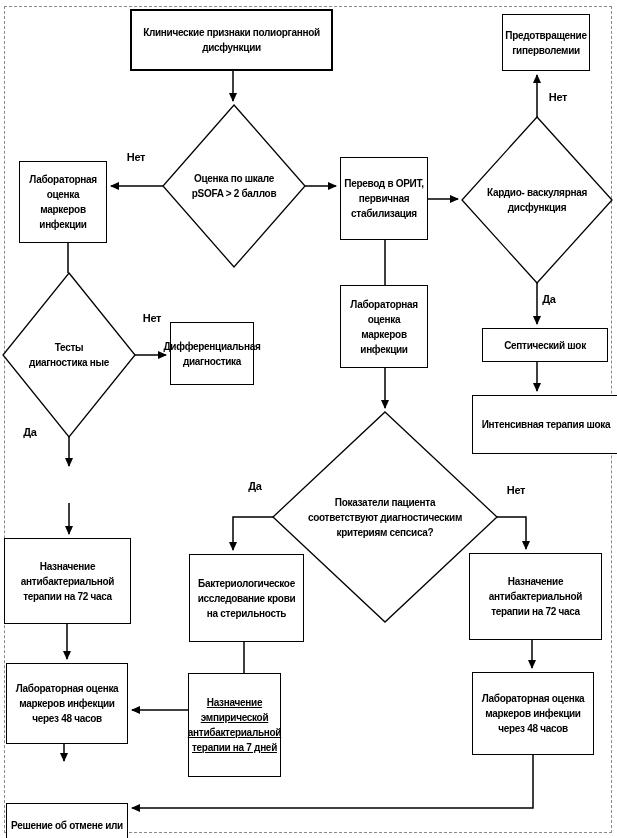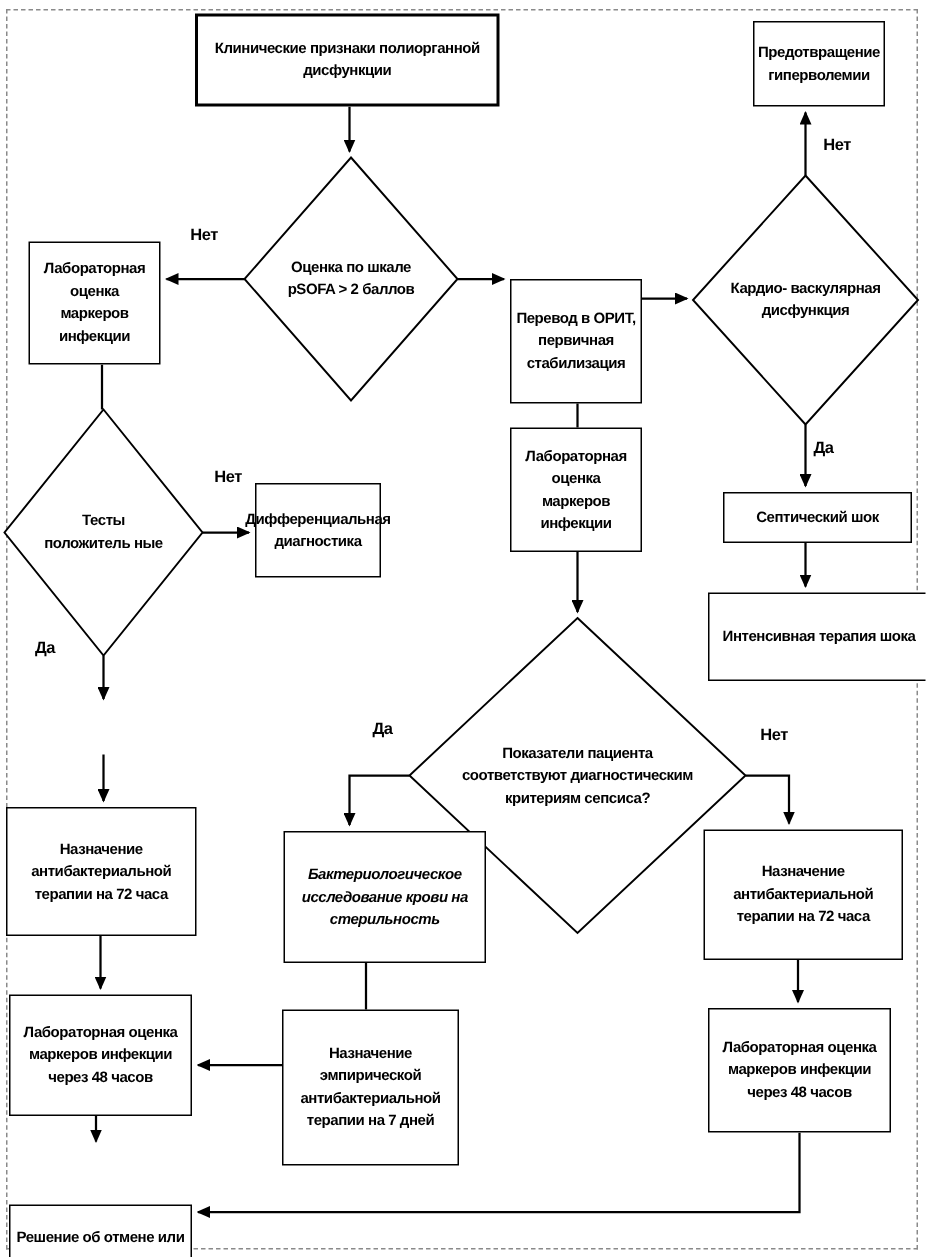--- a/index.html
+++ b/index.html
@@ -73,37 +73,37 @@
     <g fill="#ffffff" stroke="#000" stroke-width="1.3">
       <polygon points="234,105 305,186 234,267 163,186"></polygon>
       <polygon points="537,117 612,200 537,283 462,200"></polygon>
       <polygon points="69,273 135,355 69,437 3,355"></polygon>
       <polygon points="385,412 497,517 385,622 273,517"></polygon>
     </g>
   </svg>
 
   <div class="node thick" style="left:130px; top:9px;  width:203px; height:62px;">Клинические признаки полиорганной дисфункции</div>
   <div class="node" style="left:19px;  top:161px; width:88px;  height:82px;">Лабораторная оценка маркеров инфекции</div>
-  <div class="node" style="left:340px; top:157px; width:88px;  height:83px;margin-top:29px;">Перевод в ОРИТ, первичная стабилизация</div>
+  <div class="node" style="left:340px; top:157px; width:88px;  height:83px;">Перевод в ОРИТ, первичная стабилизация</div>
   <div class="node" style="left:492px; top:14px;  width:88px;  height:57px;margin-left:10px;">Предотвращение гиперволемии</div>
   <div class="node" style="left:170px; top:322px; width:84px; height:63px;">Дифференциальная диагностика</div>
   <div class="node" style="left:340px; top:285px; width:88px;  height:83px;">Лабораторная оценка маркеров инфекции</div>
   <div class="node" style="left:482px; top:328px; width:126px; height:34px;">Септический шок</div>
   <div class="node" style="left:472px; top:395px; width:148px; height:59px;">Интенсивная терапия шока</div>
   <div class="node" style="left:4px;   top:538px; width:127px; height:86px;">Назначение антибактериальной терапии на 72 часа</div>
-  <div class="node" style="left:189px; top:554px; width:135px; height:88px;font-style:italic;">Бактериологическое исследование крови на стерильность</div>
+  <div class="node" style="left:189px; top:554px; width:115px; height:88px;">Бактериологическое исследование крови на стерильность</div>
   <div class="node" style="left:469px; top:553px; width:133px; height:87px;">Назначение антибактериальной терапии на 72 часа</div>
   <div class="node" style="left:6px;   top:663px; width:122px; height:81px;">Лабораторная оценка маркеров инфекции через 48 часов</div>
-  <div class="node" style="left:188px; top:673px; width:118px; height:104px;">Назначение эмпирической антибактериальной терапии на 7 дней</div>
+  <div class="node" style="left:188px; top:673px; width:93px; height:104px;text-decoration:underline;">Назначение эмпирической антибактериальной терапии на 7 дней</div>
   <div class="node" style="left:472px; top:672px; width:122px; height:83px;">Лабораторная оценка маркеров инфекции через 48 часов</div>
   <div class="node" style="left:6px;   top:765px; width:122px; height:60px;margin-top:38px;">Решение об отмене или коррекции терапии</div>
 
   <div class="dlabel" style="left:184px; top:146px; width:100px; height:80px;">Оценка по шкале pSOFA &gt; 2 баллов</div>
   <div class="dlabel" style="left:487px; top:160px; width:100px; height:80px;">Кардио- васкулярная дисфункция</div>
-  <div class="dlabel" style="left:27px;  top:310px; width:84px;  height:90px;">Тесты положитель ные</div>
+  <div class="dlabel" style="left:27px;  top:310px; width:84px;  height:90px;">Тесты диагностика ные</div>
   <div class="dlabel" style="left:300px; top:472px; width:170px; height:90px;">Показатели пациента соответствуют диагностическим критериям сепсиса?</div>
 
   <div class="edge-label" style="left:120px; top:151px;">Нет</div>
   <div class="edge-label" style="left:542px; top:91px;">Нет</div>
   <div class="edge-label" style="left:533px; top:293px;">Да</div>
   <div class="edge-label" style="left:136px; top:312px;">Нет</div>
   <div class="edge-label" style="left:14px;  top:426px;">Да</div>
   <div class="edge-label" style="left:239px; top:480px;">Да</div>
   <div class="edge-label" style="left:500px; top:484px;">Нет</div>
 

